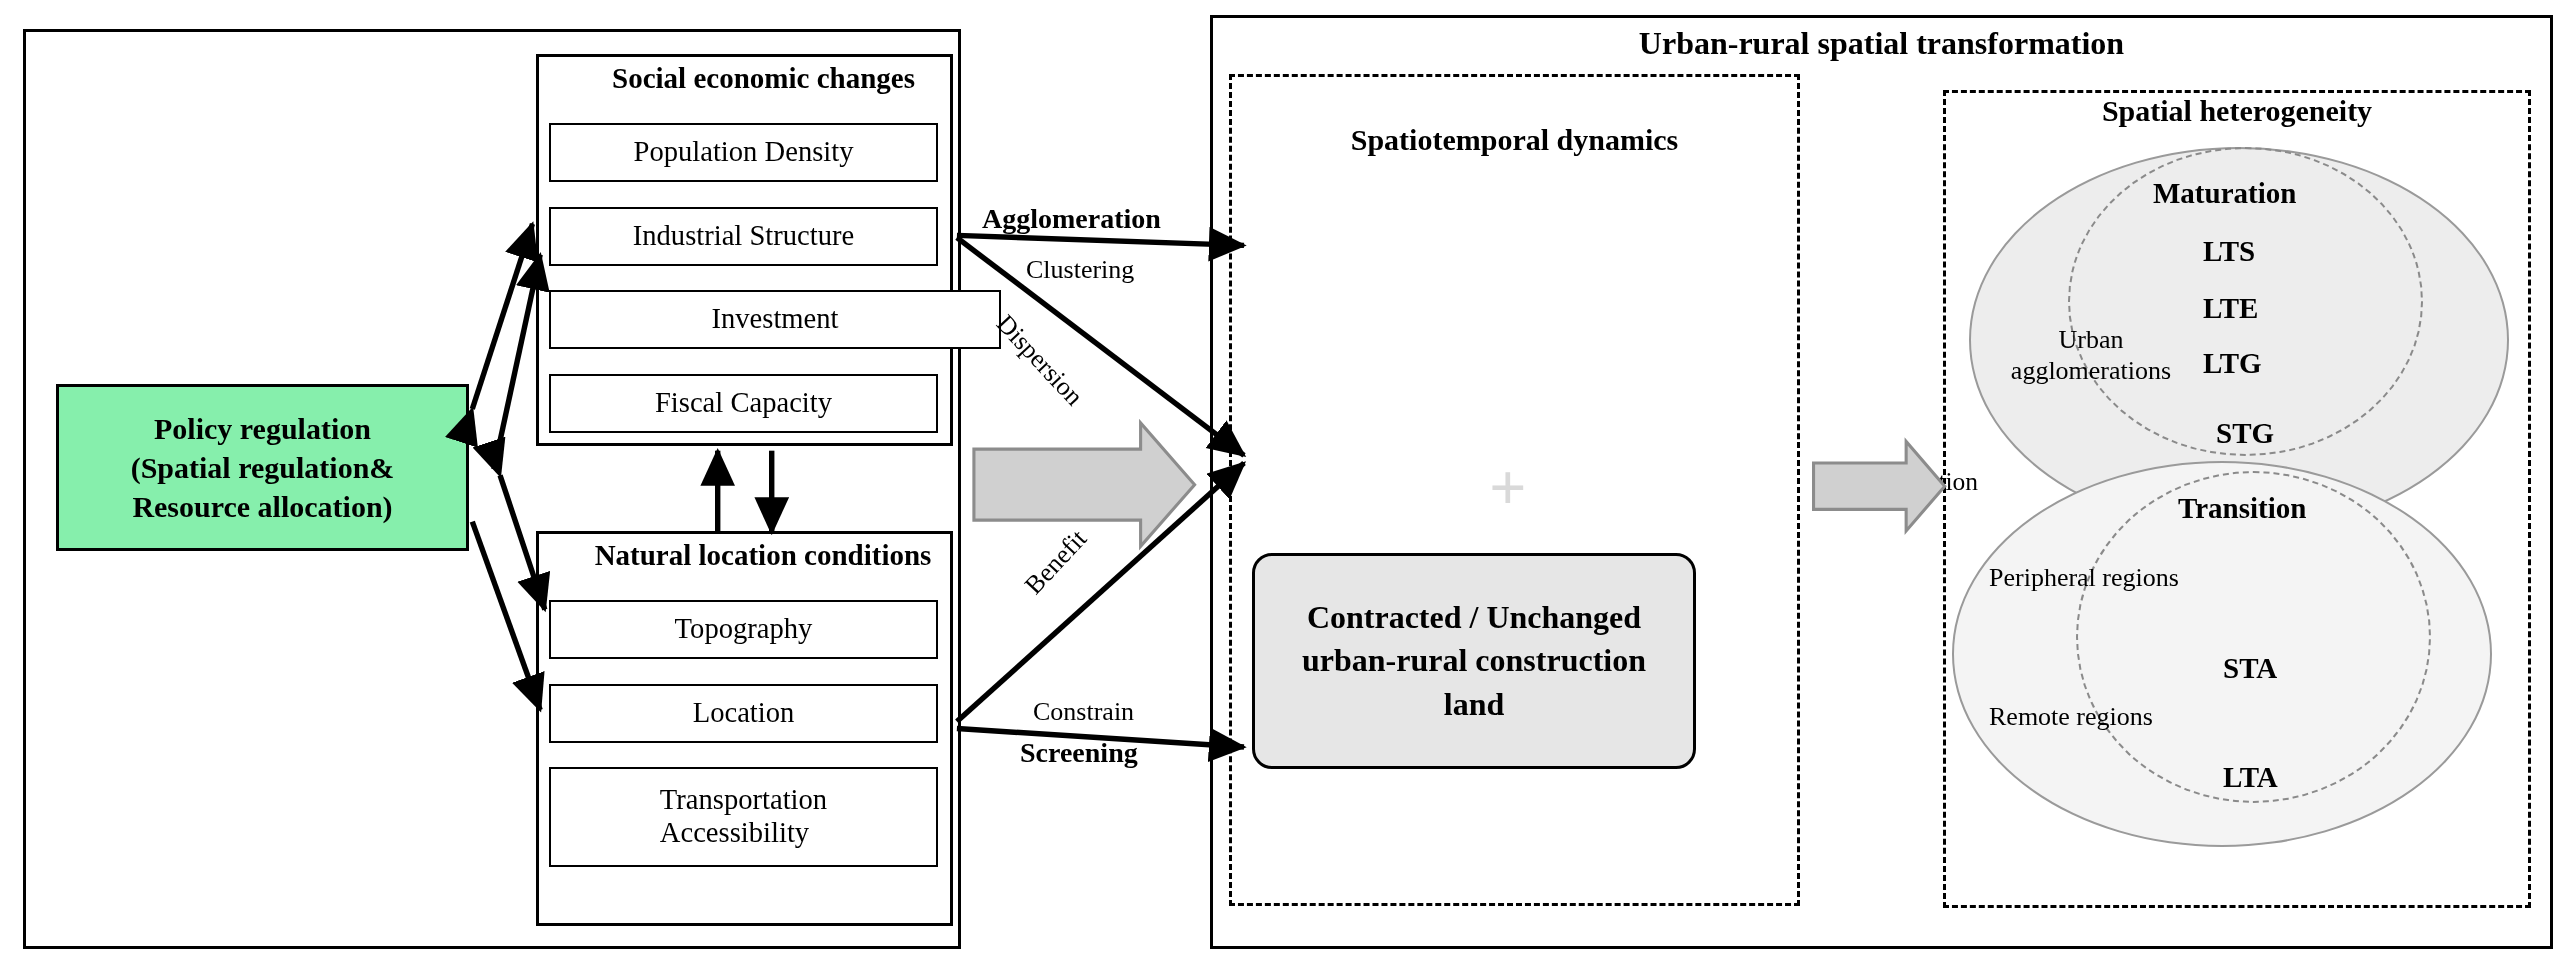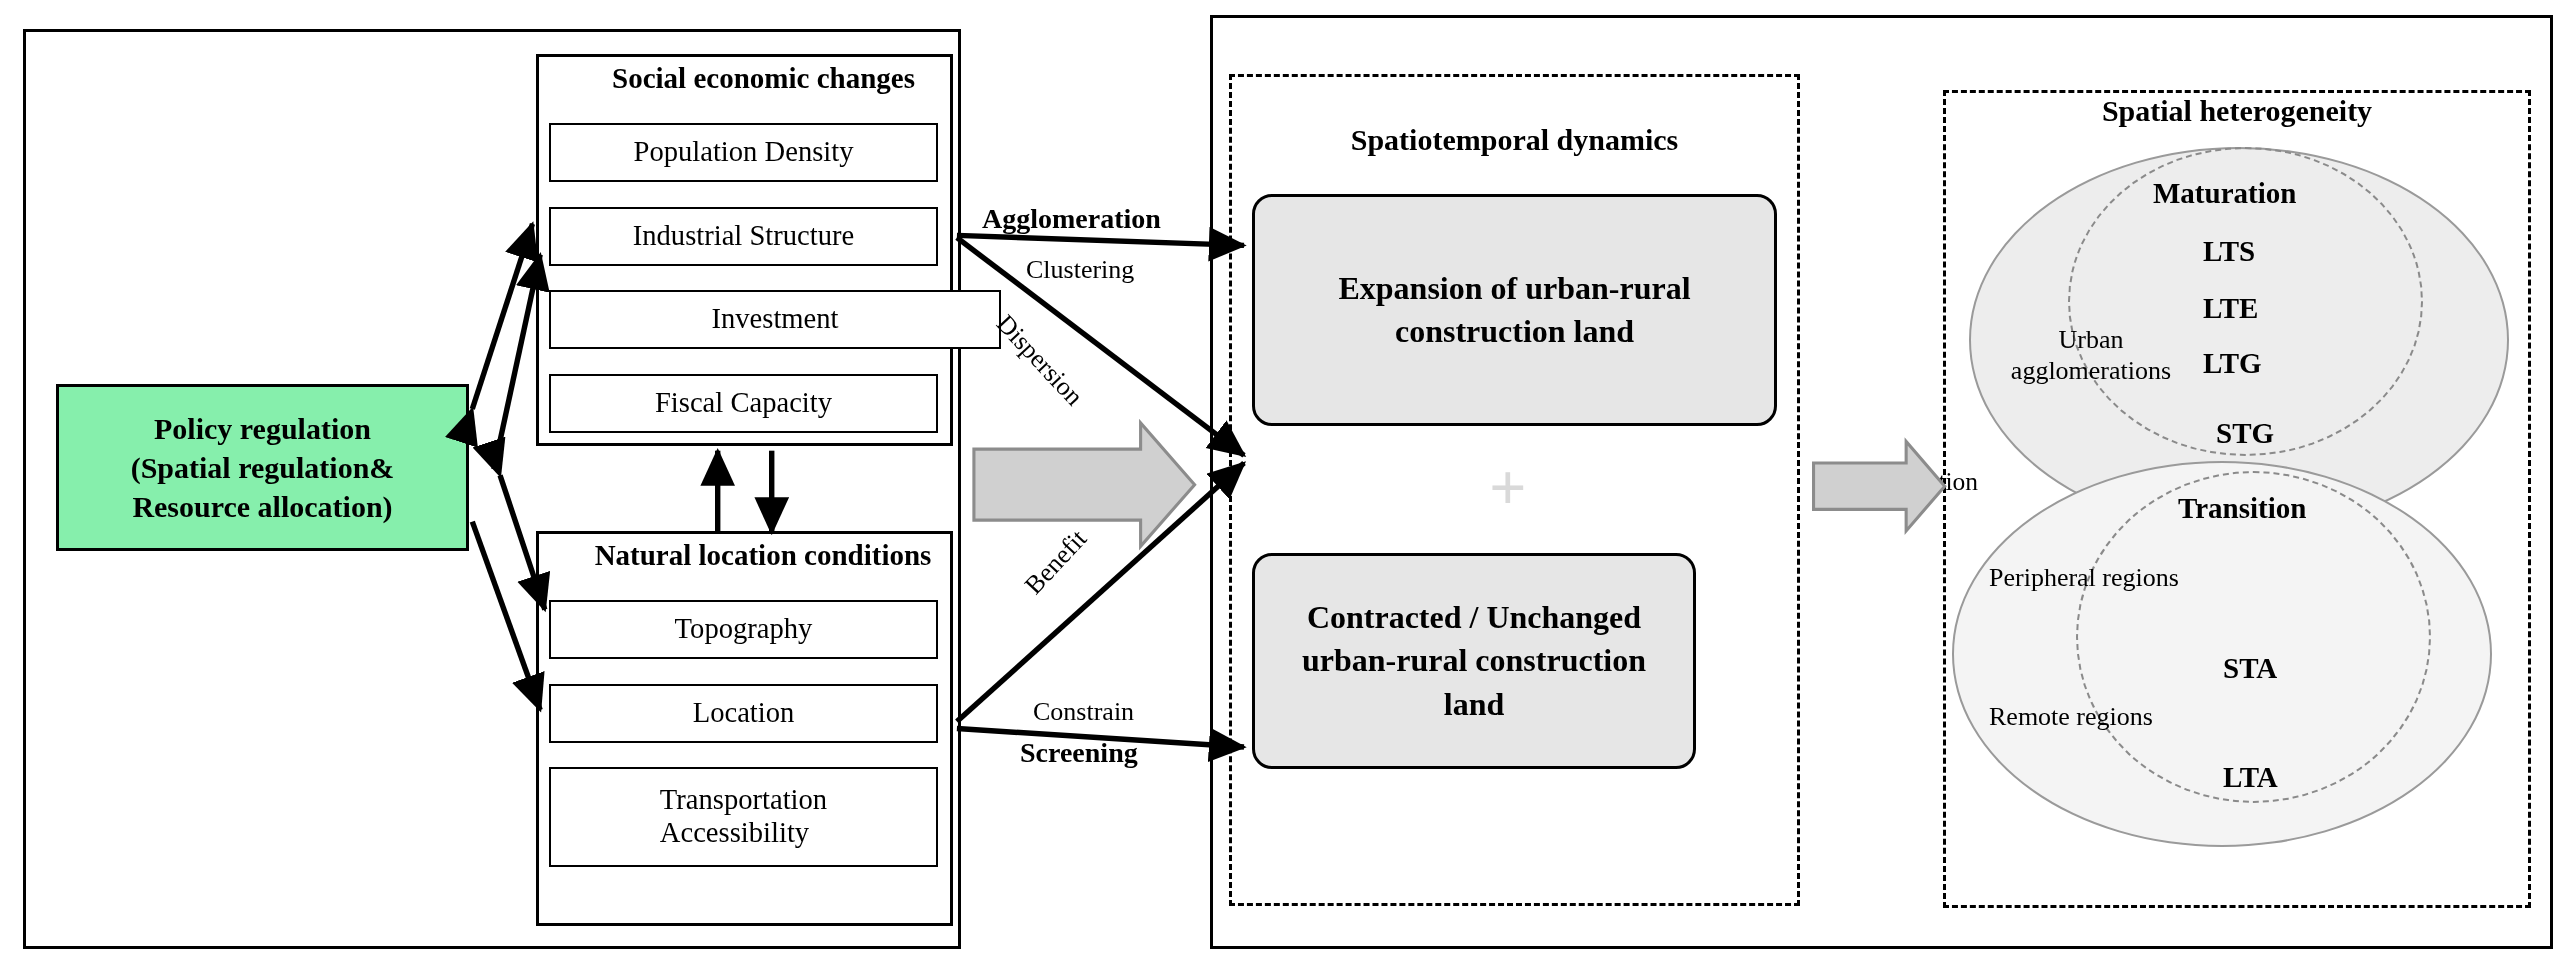--- a/index.html
+++ b/index.html
@@ -167,25 +167,25 @@
   <div class="abs group-box" style="left:536px; top:531px; width:417px; height:395px;"></div>
   <div class="abs group-title" style="left:531px; top:539px; width:426px;">Natural location conditions</div>
   <div class="abs item-box" style="left:549px; top:600px; width:389px; height:59px;">Topography</div>
   <div class="abs item-box" style="left:549px; top:684px; width:389px; height:59px;">Location</div>
   <div class="abs item-box" style="left:549px; top:767px; width:389px; height:100px;">
     <span style="white-space:pre-line;">Transportation
 Accessibility</span>
   </div>
 
   <div class="abs outer-panel" style="left:1210px; top:15.4px; width:1343px; height:934px;"></div>
+  <div class="abs right-title" style="left:1210px; top:25px; width:1343px;">Urban-rural spatial transformation</div>
 
   <div class="abs dashed-box" style="left:1229px; top:74px; width:571px; height:832px;"></div>
   <div class="abs dashed-title" style="left:1229px; top:123px; width:571px;">Spatiotemporal dynamics</div>
 
-  <div class="abs rounded-box" style="left:1252px; top:194px; width:525px; height:232px;">Expansion of urban-rural construction land</div>
 
   <div class="plus-mark" style="left:1489px; top:455px;">+</div>
 
   <div class="abs rounded-box" style="left:1252px; top:553px; width:444px; height:216px;">Contracted / Unchanged urban-rural construction land</div>
 
   <div class="abs dashed-box" style="left:1943px; top:90px; width:588px; height:818px;"></div>
   <div class="abs dashed-title" style="left:1943px; top:94px; width:588px;">Spatial heterogeneity</div>
 
   <div class="abs ellipse-solid" style="left:1969px; top:147px; width:540px; height:386px; background:#ededed;"></div>
   <div class="abs ellipse-solid" style="left:1952px; top:461px; width:540px; height:386px; background:#f4f4f4;"></div>

